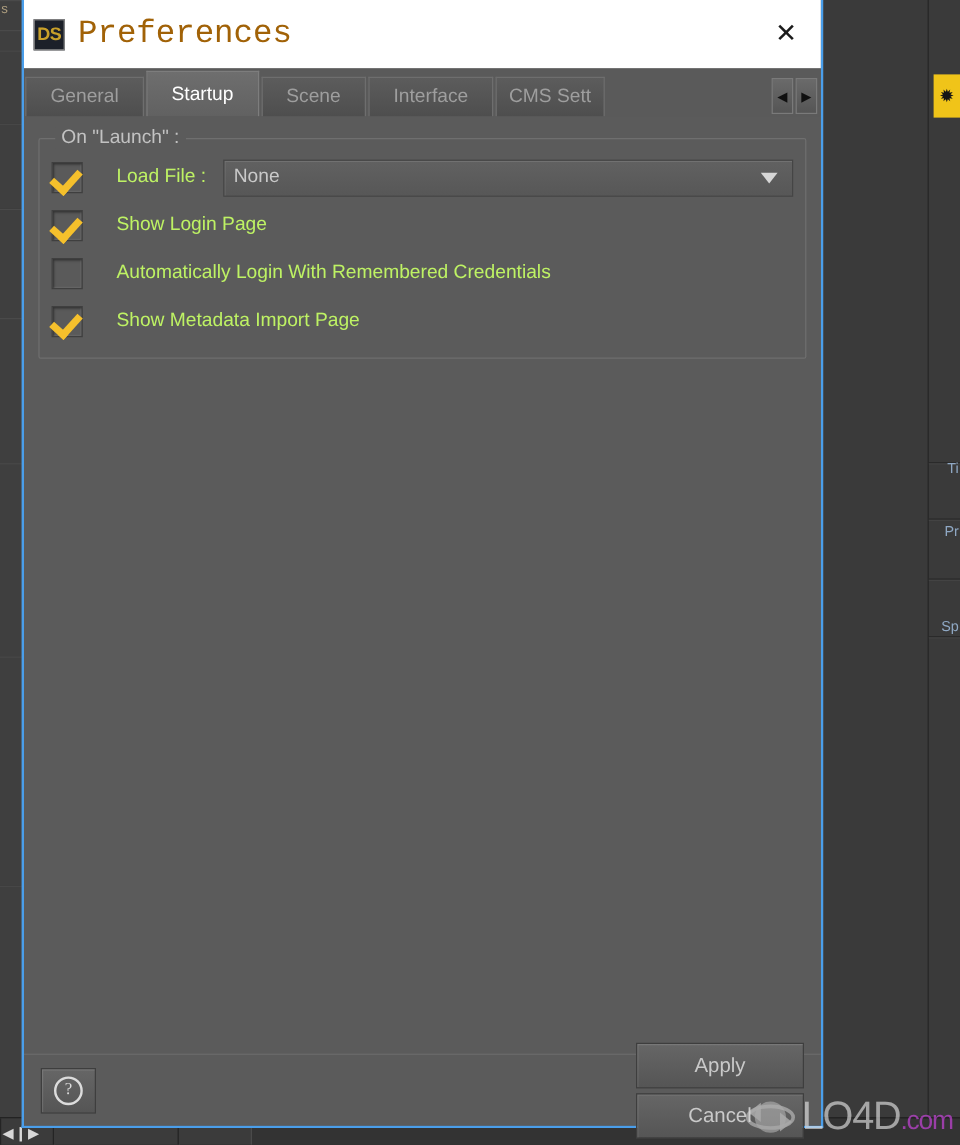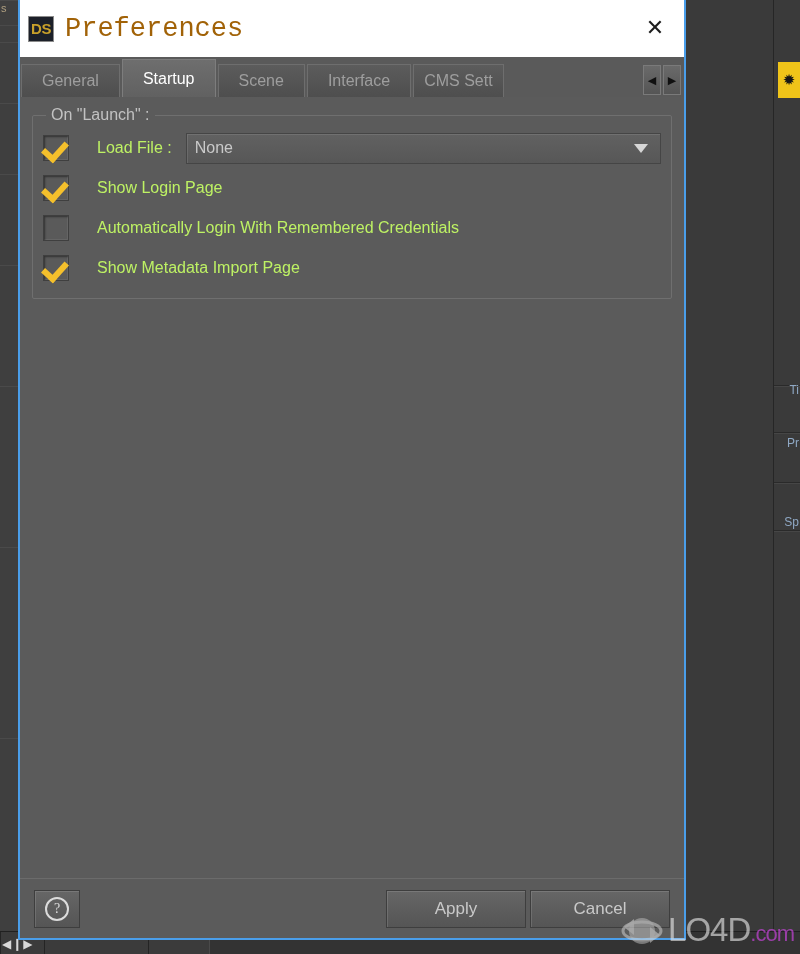--- a/index.html
+++ b/index.html
@@ -323,20 +323,21 @@
     border-radius: 50%;
     display: flex; align-items: center; justify-content: center;
     font-size: 14px; color: #dcdcdc;
     box-sizing: border-box;
     font-family: "Liberation Serif", serif;
   }
   .footer-buttons {
     margin-left: auto;
     display: flex;
     gap: 4px;
+    flex-direction: column;
   }
   .footer-btn {
     width: 140px; height: 38px;
     background: linear-gradient(to bottom, #666, #555);
     border: 1px solid #3e3e3e;
     box-shadow: inset 1px 1px 0 rgba(255,255,255,.12);
     box-sizing: border-box;
     display: flex; align-items: center; justify-content: center;
     color: #c9c9c9;
     font-size: 17px;

